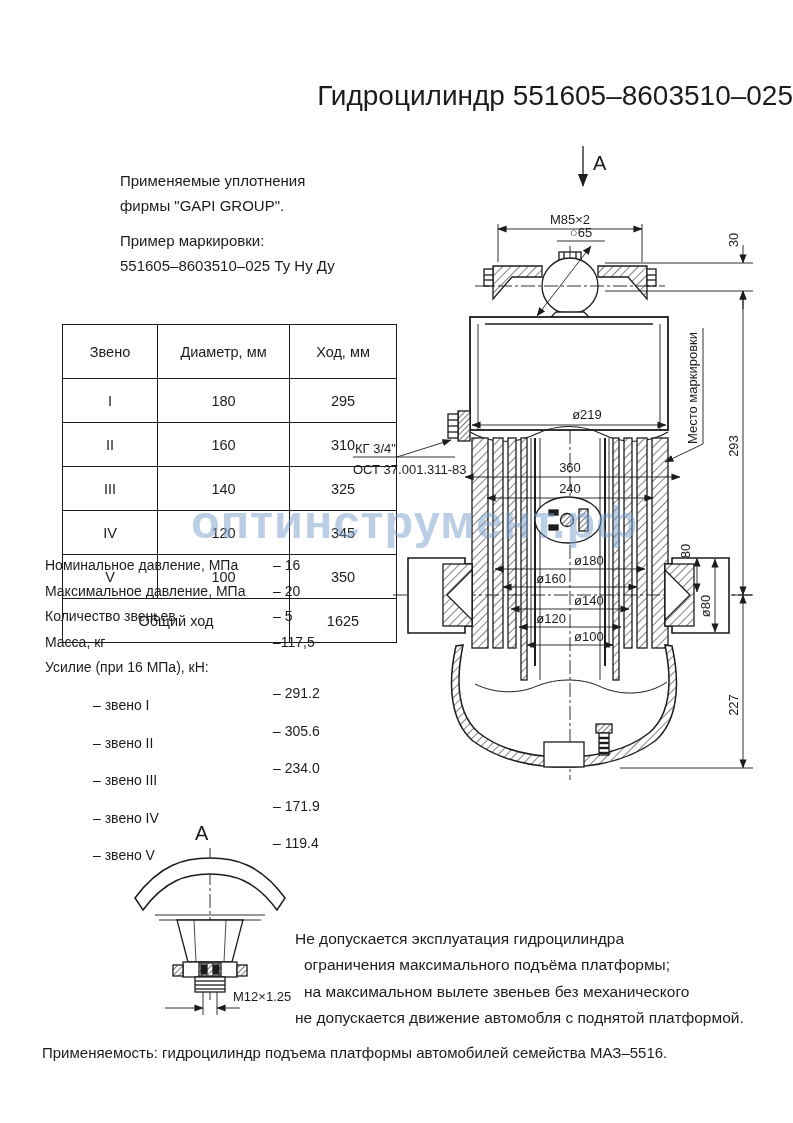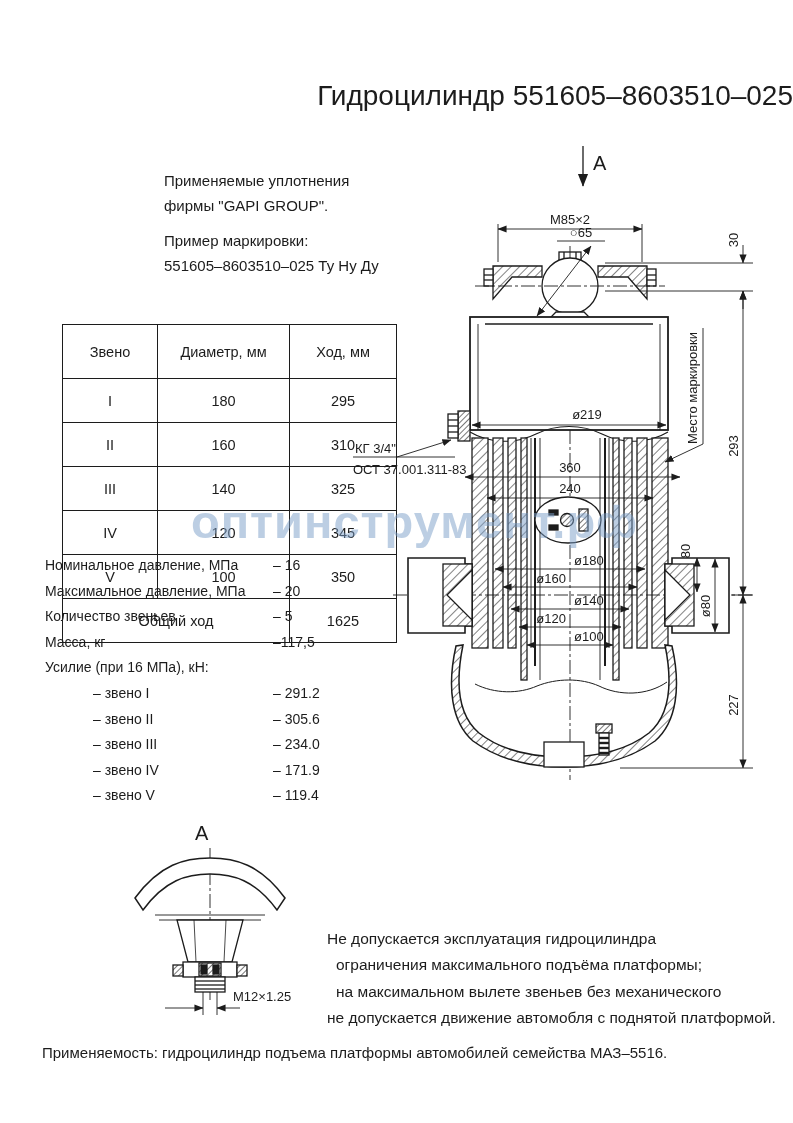--- a/index.html
+++ b/index.html
@@ -1,33 +1,33 @@
 <!DOCTYPE html>
 <html><head>
 <meta charset="utf-8">
 <style>
   html,body{margin:0;padding:0;background:#e8e8e8;}
   #page{position:relative;width:793px;height:1123px;background:#ffffff;overflow:hidden;
         font-family:"Liberation Sans",sans-serif;color:#1c1c1c;margin:0 auto;}
   .abs{position:absolute;}
   #title{left:0;top:80px;width:793px;text-align:right;font-size:28px;letter-spacing:0px;white-space:nowrap;}
-  .tblock{font-size:15px;line-height:25px;white-space:nowrap;margin-left:44px;}
+  .tblock{font-size:15px;line-height:25px;white-space:nowrap;}
   
   #spec-table{left:62px;top:324px;border-collapse:collapse;table-layout:fixed;}
   #spec-table td,#spec-table th{border:1.6px solid #1c1c1c;font-weight:normal;font-size:14.5px;
         text-align:center;padding:8px;height:27px;}
   #spec-table th{height:37px;}
   .c1{width:78px;} .c2{width:115px;} .c3{width:90px;}
   
   #specs{left:45px;top:553px;width:340px;display:grid;grid-template-columns:228px 1fr;
          font-size:14px;line-height:25.6px;}
-  #specs .ind{padding-left:48px;}
+  #specs .ind{padding-left:48px;margin-top:12px;}
   #specs div{white-space:nowrap;}
   
-  #notes{left:295px;top:926px;font-size:15.5px;line-height:26.3px;margin-left:32px;}
+  #notes{left:295px;top:926px;font-size:15.5px;line-height:26.3px;}
   #notes .sh{padding-left:9px;}
   #applicability{left:42px;top:1044px;font-size:15px;}
   
   #watermark{left:191px;top:494px;font-size:47px;font-weight:bold;letter-spacing:1px;
              color:rgba(122,158,199,0.5);z-index:60;pointer-events:none;white-space:nowrap;}
   svg text{font-family:"Liberation Sans","DejaVu Sans",sans-serif;font-size:13px;fill:#1c1c1c;}
   svg .big{font-size:20px;}
   svg line,svg path,svg rect,svg circle,svg ellipse,svg polygon{vector-effect:none;}
 </style>
 </head>

